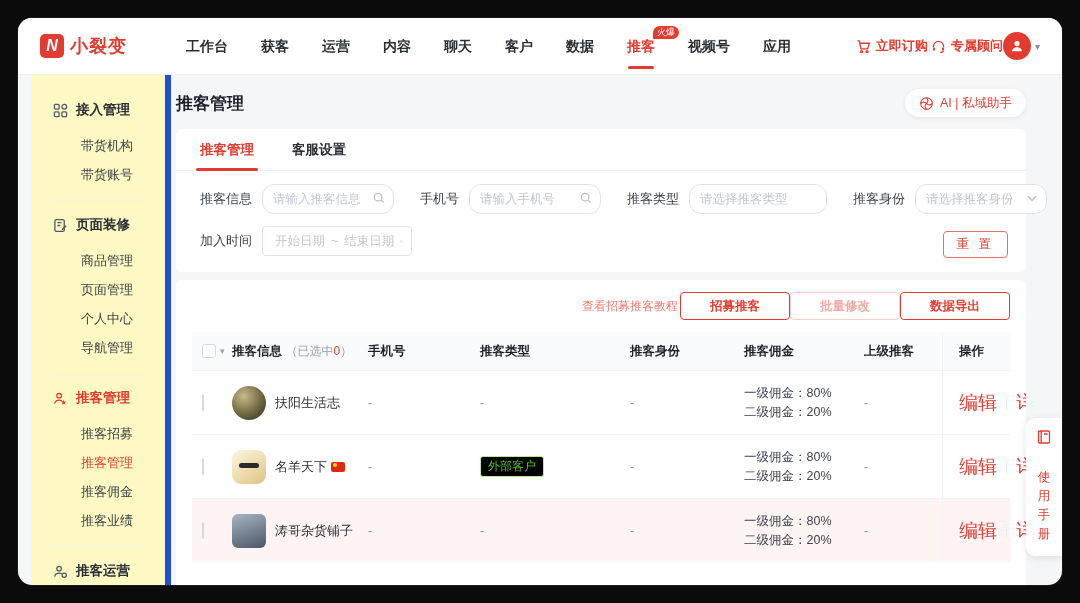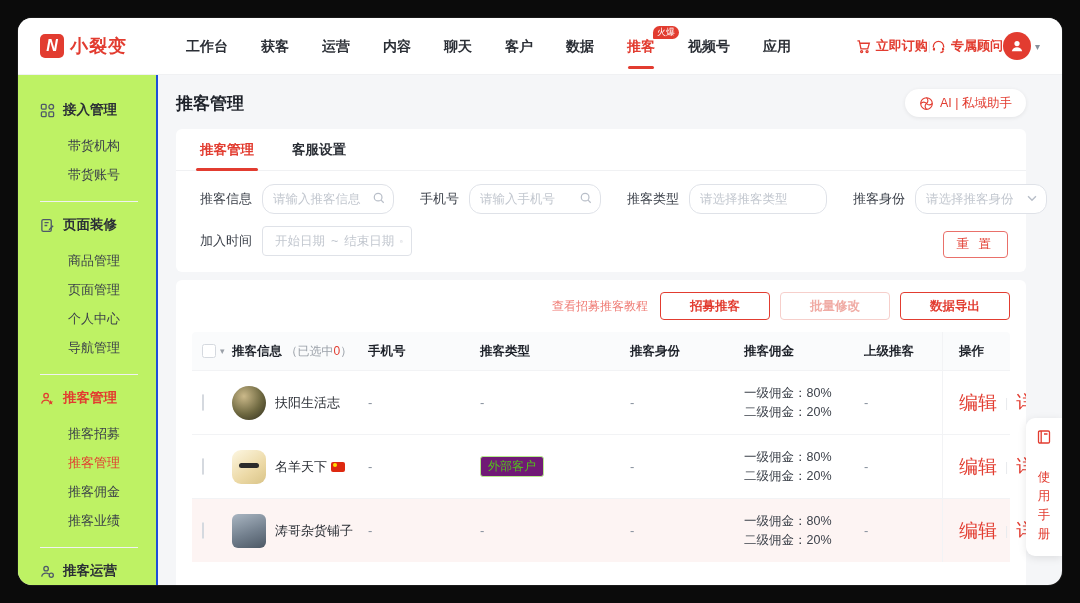--- a/index.html
+++ b/index.html
@@ -18,21 +18,21 @@
   .nav-item.active::after { content:""; position:absolute; left:50%; transform:translateX(-50%); bottom:6px; width:26px; height:3px; border-radius:2px; background:#e23c30; }
   .hot-badge { position:absolute; top:8px; right:-24px; background:#e23c30; color:#fff; font-size:9px; line-height:13px; padding:0 4px; border-radius:7px 7px 7px 1px; font-weight:400; }
   .top-right { margin-left:auto; display:flex; align-items:center; }
   .top-link { display:flex; align-items:center; gap:5px; color:#e23c30; font-size:13px; font-weight:600; cursor:pointer; white-space:nowrap; }
   .top-divider { color:#e5e6eb; font-size:12px; }
   .avatar-btn { display:flex; align-items:center; gap:4px; cursor:pointer; }
   .avatar-circle { width:28px; height:28px; border-radius:50%; background:#e23c30; display:flex; align-items:center; justify-content:center; }
   .chev { color:#86909c; font-size:10px; }
 
   
-  .sidebar { position:absolute; left:0; top:57px; bottom:0; width:140px; background:#bef264; border-right:2px solid #1d4ed8; padding:24px 0 10px 0; }
+  .sidebar { position:absolute; left:13px; top:57px; bottom:0; width:140px; background:#fef9c3; border-right:6px solid #1d4ed8; padding:24px 0 10px 0; }
   .side-group-title { display:flex; align-items:center; gap:8px; padding:0 0 0 22px; font-size:13.5px; font-weight:700; color:#2b2f36; height:22px; cursor:pointer; white-space:nowrap; }
   .side-group-title.red { color:#e23c30; }
   .side-sub { display:block; padding-left:50px; font-size:13px; color:#3c414a; height:29px; line-height:29px; cursor:pointer; white-space:nowrap; }
   .side-sub.active { color:#e23c30; }
   .side-divider { height:1px; background:#f0f1f3; margin:12px 18px 12px 22px; } .mt10 { margin-top:10px; }
   .gicon { width:15px; height:15px; flex:0 0 15px; }
 
   
   .main { position:absolute; left:140px; top:57px; right:0; bottom:0; padding:14px 36px 0 18px; overflow:hidden; }
   .page-head { display:flex; align-items:center; justify-content:space-between; margin-bottom:12px; }
@@ -53,21 +53,21 @@
   .inp-wrap { position:relative; }
   .inp { width:132px; height:30px; border:1px solid #dfe2e8; border-radius:12px; padding:0 26px 0 10px; font-size:12.5px; color:#333; font-family:inherit; background:#fff; }
   .inp.noicon { padding-right:18px; width:138px; }
   .inp::placeholder { color:#c2c7cf; }
   .inp-icon { position:absolute; right:8px; top:7px; width:14px; height:14px; color:#b8bec8; }
   .date-wrap { display:flex; align-items:center; gap:6px; border:1px solid #dfe2e8; border-radius:4px; height:30px; padding:0 8px 0 12px; width:150px; }
   .date-ph { font-size:12.5px; color:#c2c7cf; white-space:nowrap; }
   .reset-btn { position:absolute; right:18px; bottom:14px; height:27px; padding:0 13px; background:#fff; border:1px solid #e9706a; color:#e23c30; font-size:12.5px; border-radius:4px; cursor:pointer; letter-spacing:3px; font-family:inherit; }
 
   .card2 { margin-top:8px; height:312px; overflow:hidden; }
-  .actions-row { display:flex; align-items:center; justify-content:flex-end; gap:10px; padding:12px 16px 12px; }
+  .actions-row { display:flex; align-items:center; justify-content:flex-end; padding:12px 16px 12px; }
   .tutorial-link { color:#ef7b74; font-size:12px; cursor:pointer; margin-right:2px; }
   .btn { height:28px; padding:0 29px; border-radius:4px; font-size:12.5px; font-weight:700; cursor:pointer; background:#fff; font-family:inherit; }
   .btn.primary-outline { border:1px solid #e23c30; color:#e23c30; }
   .btn.disabled { border:1px solid #f6cfcb; color:#f0aba4; cursor:default; font-weight:600; }
 
   .table { margin:0 16px; }
   .trow { display:grid; grid-template-columns:40px 136px 112px 150px 114px 120px 78px 1fr; align-items:center; }
   .thead { height:38px; background:#fafbfc; border-radius:4px 4px 0 0; }
   .th { font-size:12.5px; font-weight:700; color:#1d2129; white-space:nowrap; }
   .th-first { display:flex; align-items:center; gap:4px; padding-left:10px; }
@@ -82,21 +82,21 @@
   .name-cell { display:flex; align-items:center; gap:9px; padding-left:0; }
   .cb-cell { padding-left:10px; }
   .avatar { width:34px; height:34px; flex:0 0 34px; }
   .av-r1 { border-radius:50%; background:radial-gradient(circle at 35% 30%, #cbb98a, #6e6840 55%, #2e2c1c); }
   .av-r2 { border-radius:9px; background:linear-gradient(145deg,#fdf7e2,#ecd9a6 60%,#d9c488); position:relative; }
   .av-r2::after { content:""; position:absolute; left:7px; top:13px; width:20px; height:5px; background:#2b2b2b; border-radius:3px; }
   .av-r3 { border-radius:6px; background:linear-gradient(160deg,#aab6c2,#73808e 55%,#4c5865); }
   .name-text { font-size:13px; color:#2b2f36; display:flex; align-items:center; gap:4px; }
   .flag { width:14px; height:10px; background:#de2910; border-radius:2px; display:inline-block; position:relative; }
   .flag::after { content:""; position:absolute; left:2px; top:1.5px; width:4px; height:4px; background:#ffde00; border-radius:50%; }
-  .tag-green { display:inline-block; font-size:12px; color:#52c41a; background:#701a75; border:1px solid #b7eb8f; border-radius:3px; padding:2px 7px; line-height:15px; }
+  .tag-green { display:inline-block; font-size:12px; color:#52c41a; background:#000000; border:1px solid #b7eb8f; border-radius:3px; padding:2px 7px; line-height:15px; }
   .commission div { font-size:12.5px; color:#3c414a; line-height:19px; }
   .ops { display:flex; align-items:center; gap:8px; border-left:1px solid #f2f3f5; height:100%; padding-left:16px; }
   .thead .ops-h { border-left:1px solid #f2f3f5; height:100%; display:flex; align-items:center; padding-left:16px; }
   .op-link { color:#e23c30; font-size:19px; cursor:pointer; }
   .op-sep { color:#e8eaed; font-size:12px; }
 
   .manual-fab { position:absolute; right:0; top:400px; width:36px; background:#fff; border-radius:9px 0 0 9px; box-shadow:0 2px 8px rgba(0,0,0,.10); padding:11px 0 12px; display:flex; flex-direction:column; align-items:center; gap:23px; cursor:pointer; }
   .manual-text { color:#e23c30; font-size:12.5px; width:14px; text-align:center; line-height:19px; word-break:break-all; }
   svg.ic { display:block; }
 </style>

